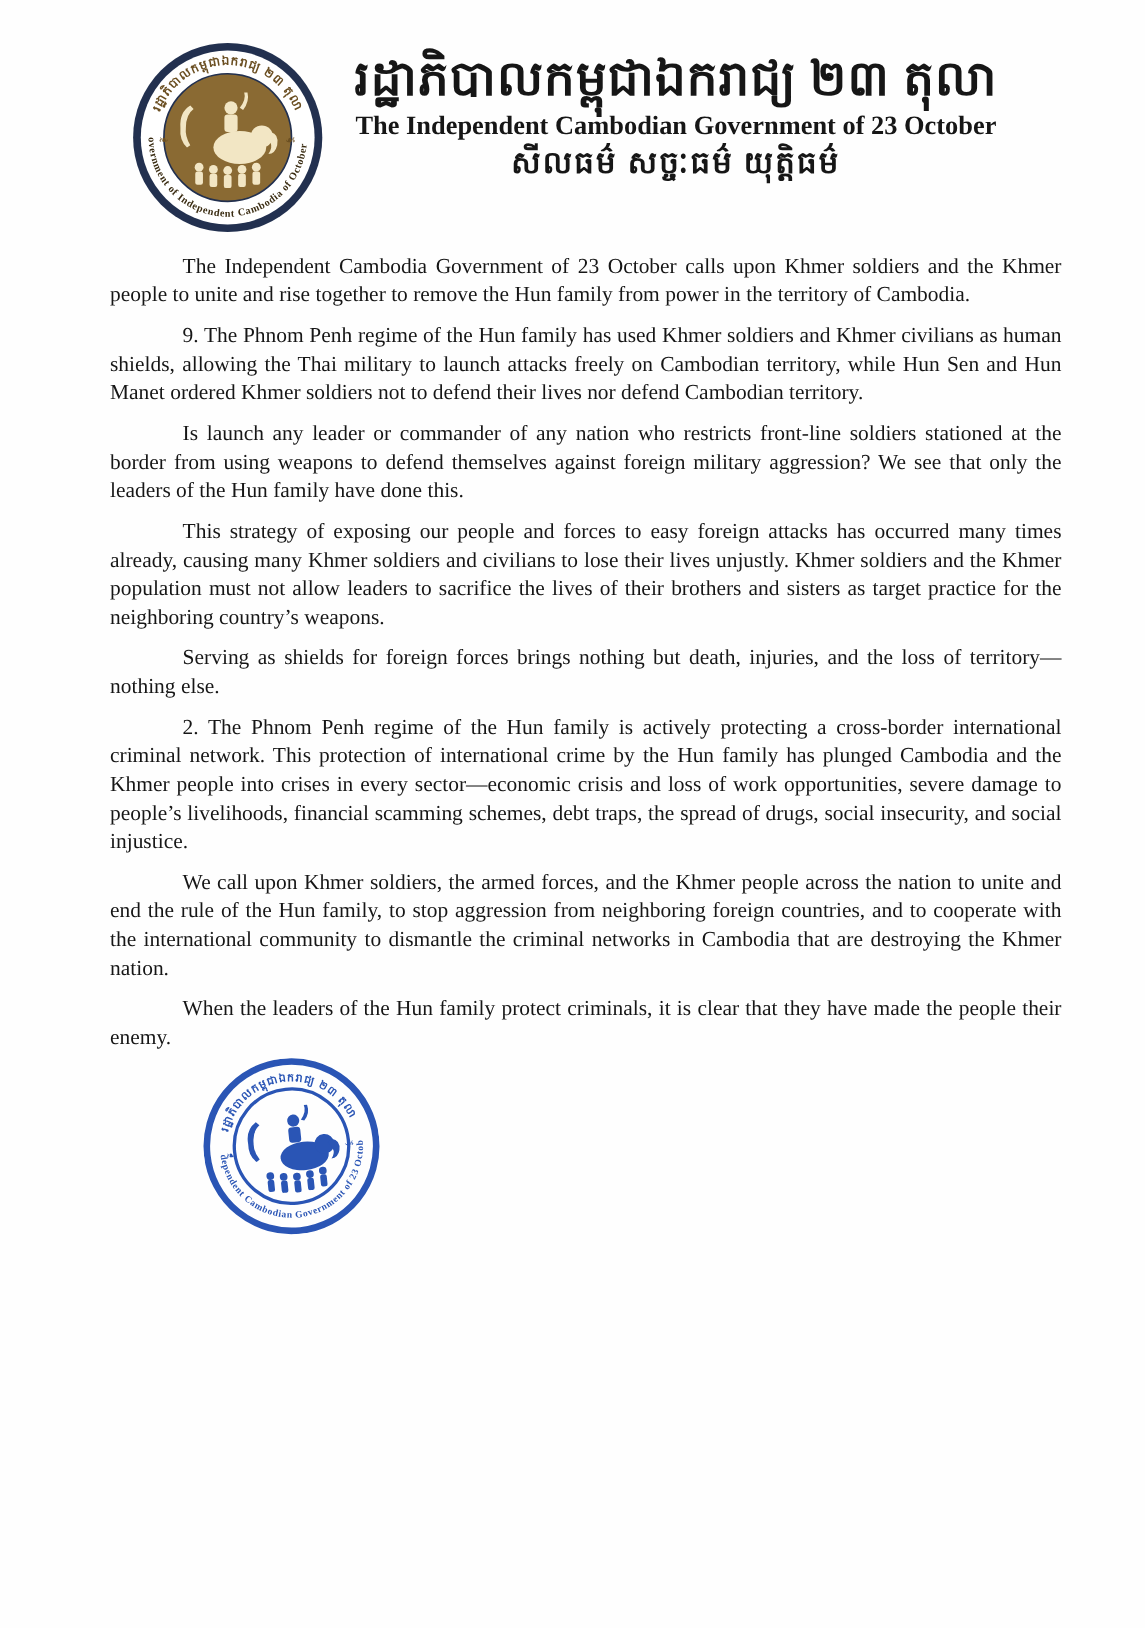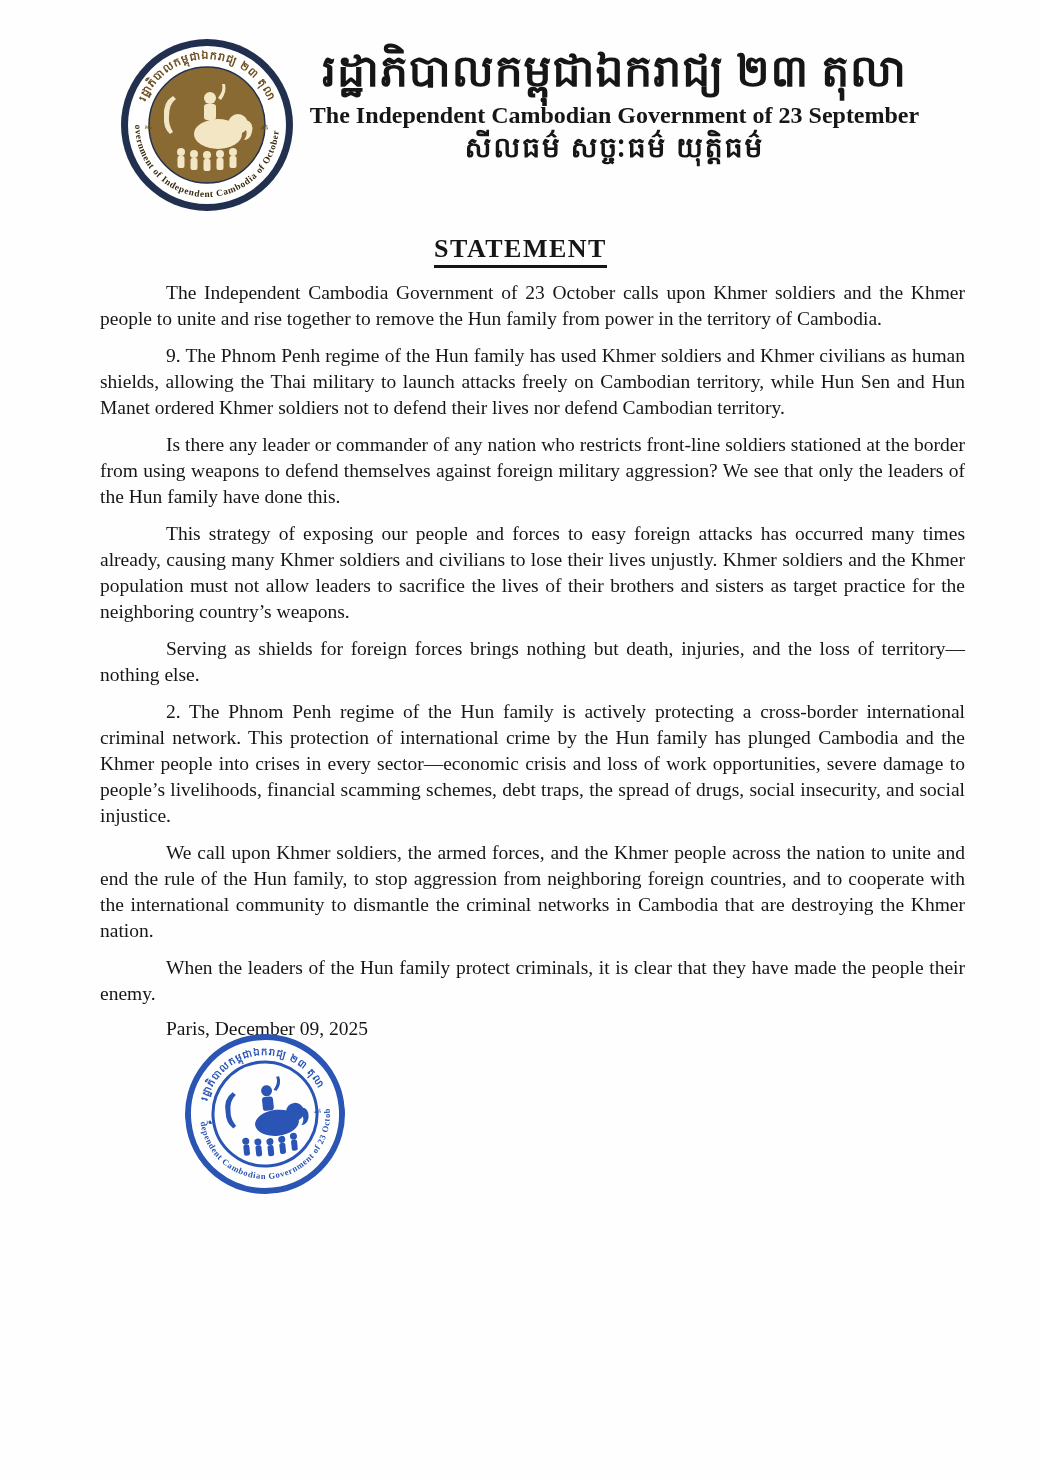--- a/index.html
+++ b/index.html
@@ -139,50 +139,46 @@
               <rect x="98.5" y="122" width="7" height="12" rx="2"></rect>
             <circle cx="115" cy="116" r="4"></circle>
               <rect x="111.5" y="120" width="7" height="12" rx="2"></rect>
           </g>
         </g>
       </svg>
     </div>
 
     <div class="header-text">
       <div class="khmer-title">រដ្ឋាភិបាលកម្ពុជាឯករាជ្យ ២៣ តុលា</div>
-      <div class="english-title">The Independent Cambodian Government of 23 September</div>
+      <div class="english-title">The Independent Cambodian Government of 23 October</div>
       <div class="khmer-motto">សីលធម៌ សច្ចៈធម៌ យុត្តិធម៌</div>
     </div>
   </div>
 
-  <div class="doc-title-row">
-    <span class="doc-title">STATEMENT</span>
-  </div>
 
   <div class="body-block">
 
       <p>The Independent Cambodia Government of 23 October calls upon Khmer soldiers and the Khmer people to unite and rise together to remove the Hun family from power in the territory of Cambodia.</p>
 
 
       <p>9. The Phnom Penh regime of the Hun family has used Khmer soldiers and Khmer civilians as human shields, allowing the Thai military to launch attacks freely on Cambodian territory, while Hun Sen and Hun Manet ordered Khmer soldiers not to defend their lives nor defend Cambodian territory.</p>
 
-      <p>Is there any leader or commander of any nation who restricts front-line soldiers stationed at the border from using weapons to defend themselves against foreign military aggression? We see that only the leaders of the Hun family have done this.</p>
+      <p>Is launch any leader or commander of any nation who restricts front-line soldiers stationed at the border from using weapons to defend themselves against foreign military aggression? We see that only the leaders of the Hun family have done this.</p>
 
       <p>This strategy of exposing our people and forces to easy foreign attacks has occurred many times already, causing many Khmer soldiers and civilians to lose their lives unjustly. Khmer soldiers and the Khmer population must not allow leaders to sacrifice the lives of their brothers and sisters as target practice for the neighboring country’s weapons.</p>
 
       <p>Serving as shields for foreign forces brings nothing but death, injuries, and the loss of territory—nothing else.</p>
 
       <p>2. The Phnom Penh regime of the Hun family is actively protecting a cross-border international criminal network. This protection of international crime by the Hun family has plunged Cambodia and the Khmer people into crises in every sector—economic crisis and loss of work opportunities, severe damage to people’s livelihoods, financial scamming schemes, debt traps, the spread of drugs, social insecurity, and social injustice.</p>
 
       <p>We call upon Khmer soldiers, the armed forces, and the Khmer people across the nation to unite and end the rule of the Hun family, to stop aggression from neighboring foreign countries, and to cooperate with the international community to dismantle the criminal networks in Cambodia that are destroying the Khmer nation.</p>
 
       <p>When the leaders of the Hun family protect criminals, it is clear that they have made the people their enemy.</p>
     </div>
 
-  <div class="date-line">Paris, December 09, 2025</div>
 
   <div class="footer-seal-wrap">
     <svg class="blue-seal" viewBox="0 0 160 160" width="160" height="160">
       <defs>
         <path id="arcTopB" d="M 21 80 A 59 59 0 0 1 139 80"></path>
         <path id="arcBotB" d="M 15 80 A 65 65 0 0 0 145 80"></path>
       </defs>
 
       <circle cx="80" cy="80" r="77" fill="none" stroke="#2a55b5" stroke-width="6"></circle>
       <circle cx="80" cy="80" r="52" fill="none" stroke="#2a55b5" stroke-width="3"></circle>

